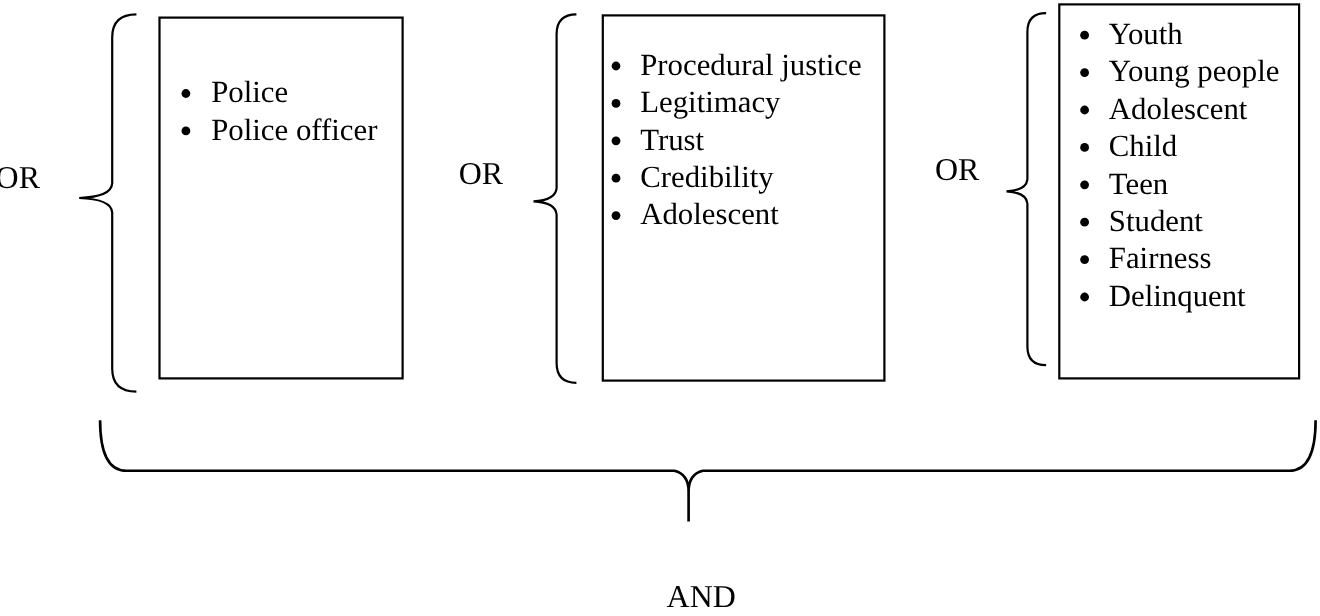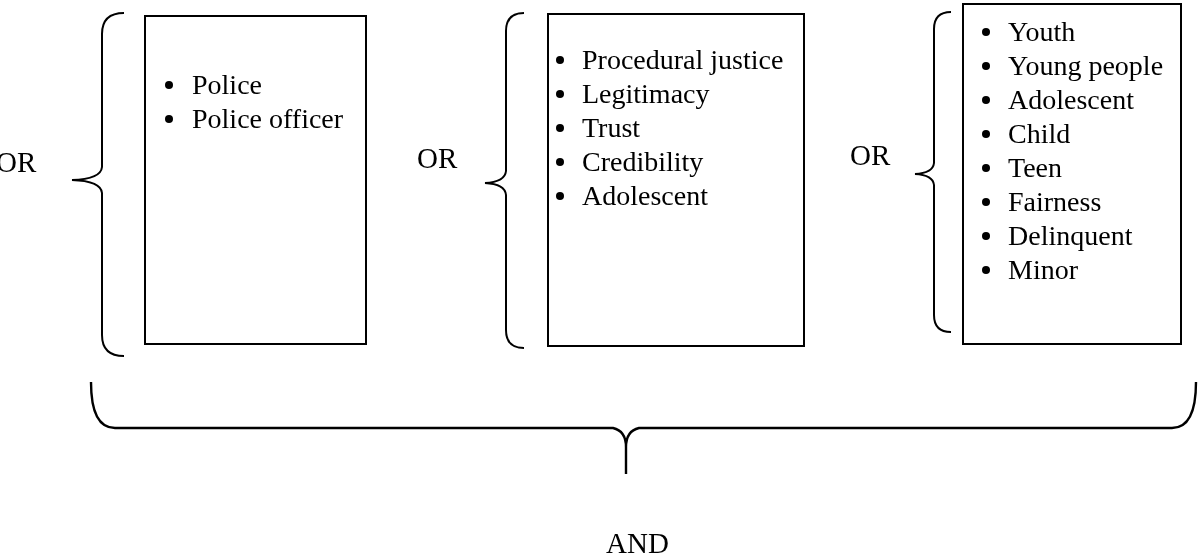--- a/index.html
+++ b/index.html
@@ -114,21 +114,21 @@
 
   <div class="op-label or3">OR</div>
 
   <div class="term-box box3">
     <ul>
         <li>Youth</li>
         <li>Young people</li>
         <li>Adolescent</li>
         <li>Child</li>
         <li>Teen</li>
+        <li>Student</li>
         <li>Fairness</li>
         <li>Delinquent</li>
-        <li>Minor</li>
       </ul>
   </div>
 
   <div class="op-label and">AND</div>
 
 </div>
 
 </body></html>

